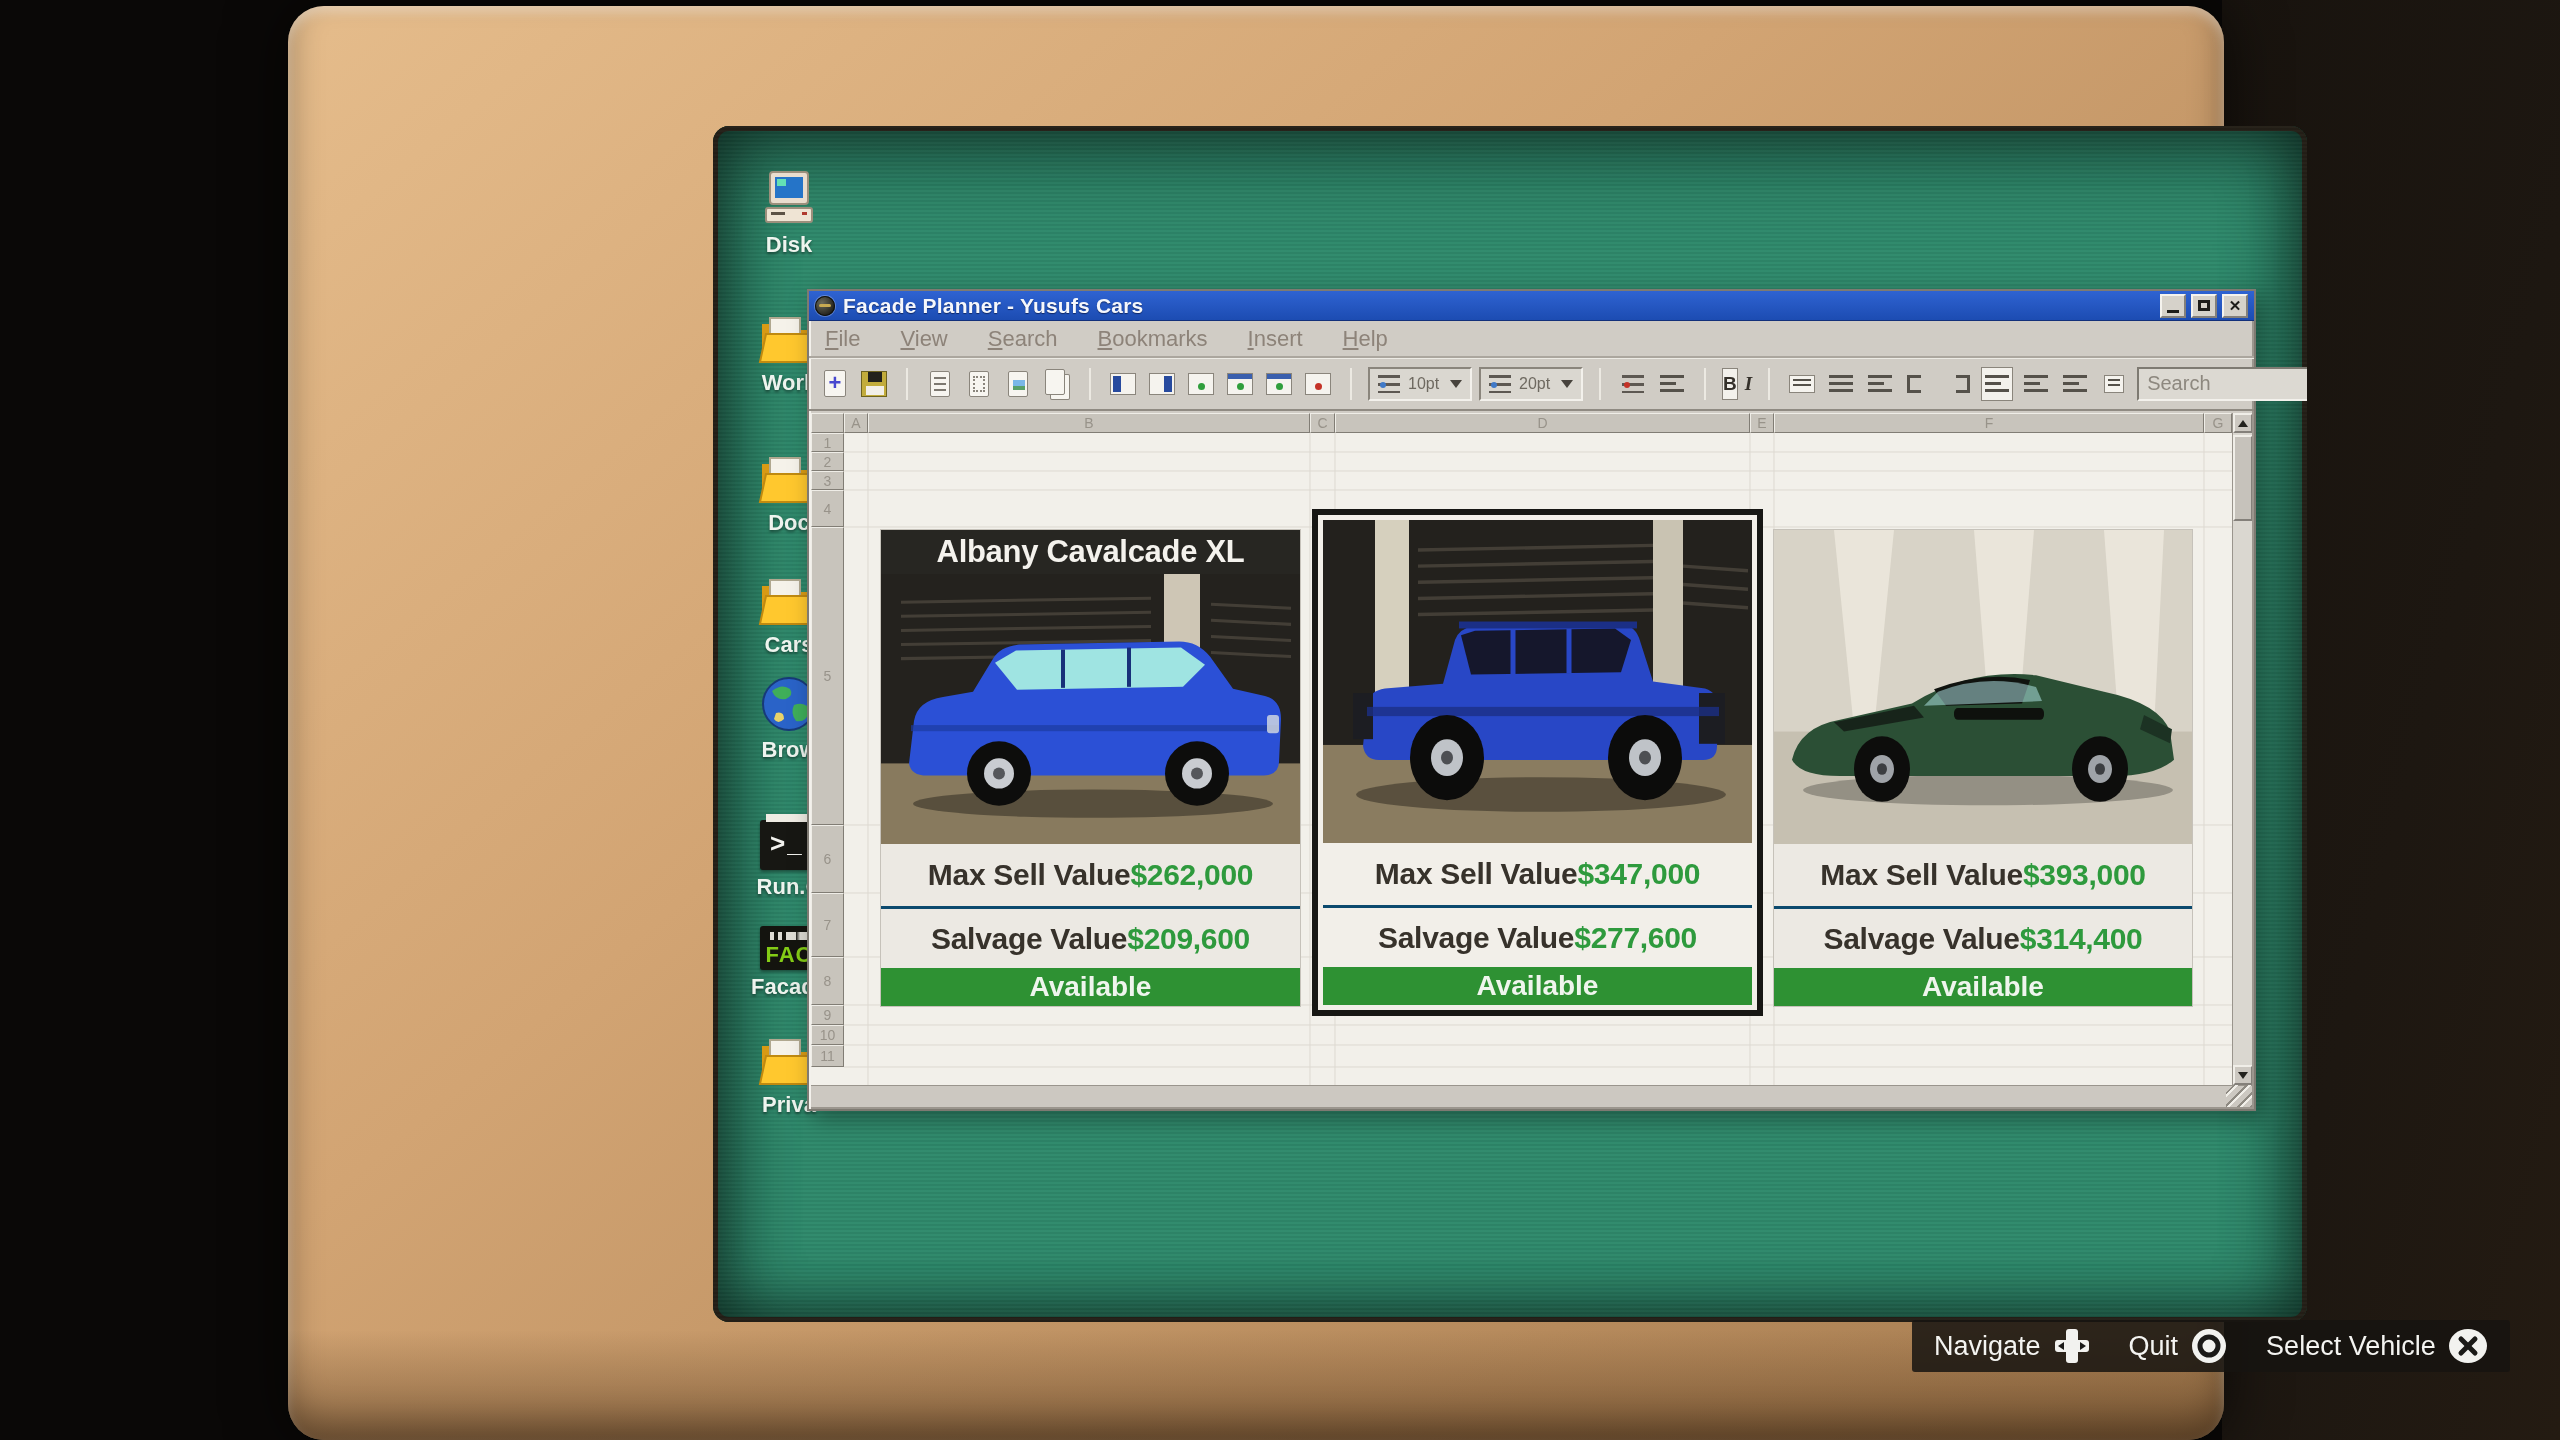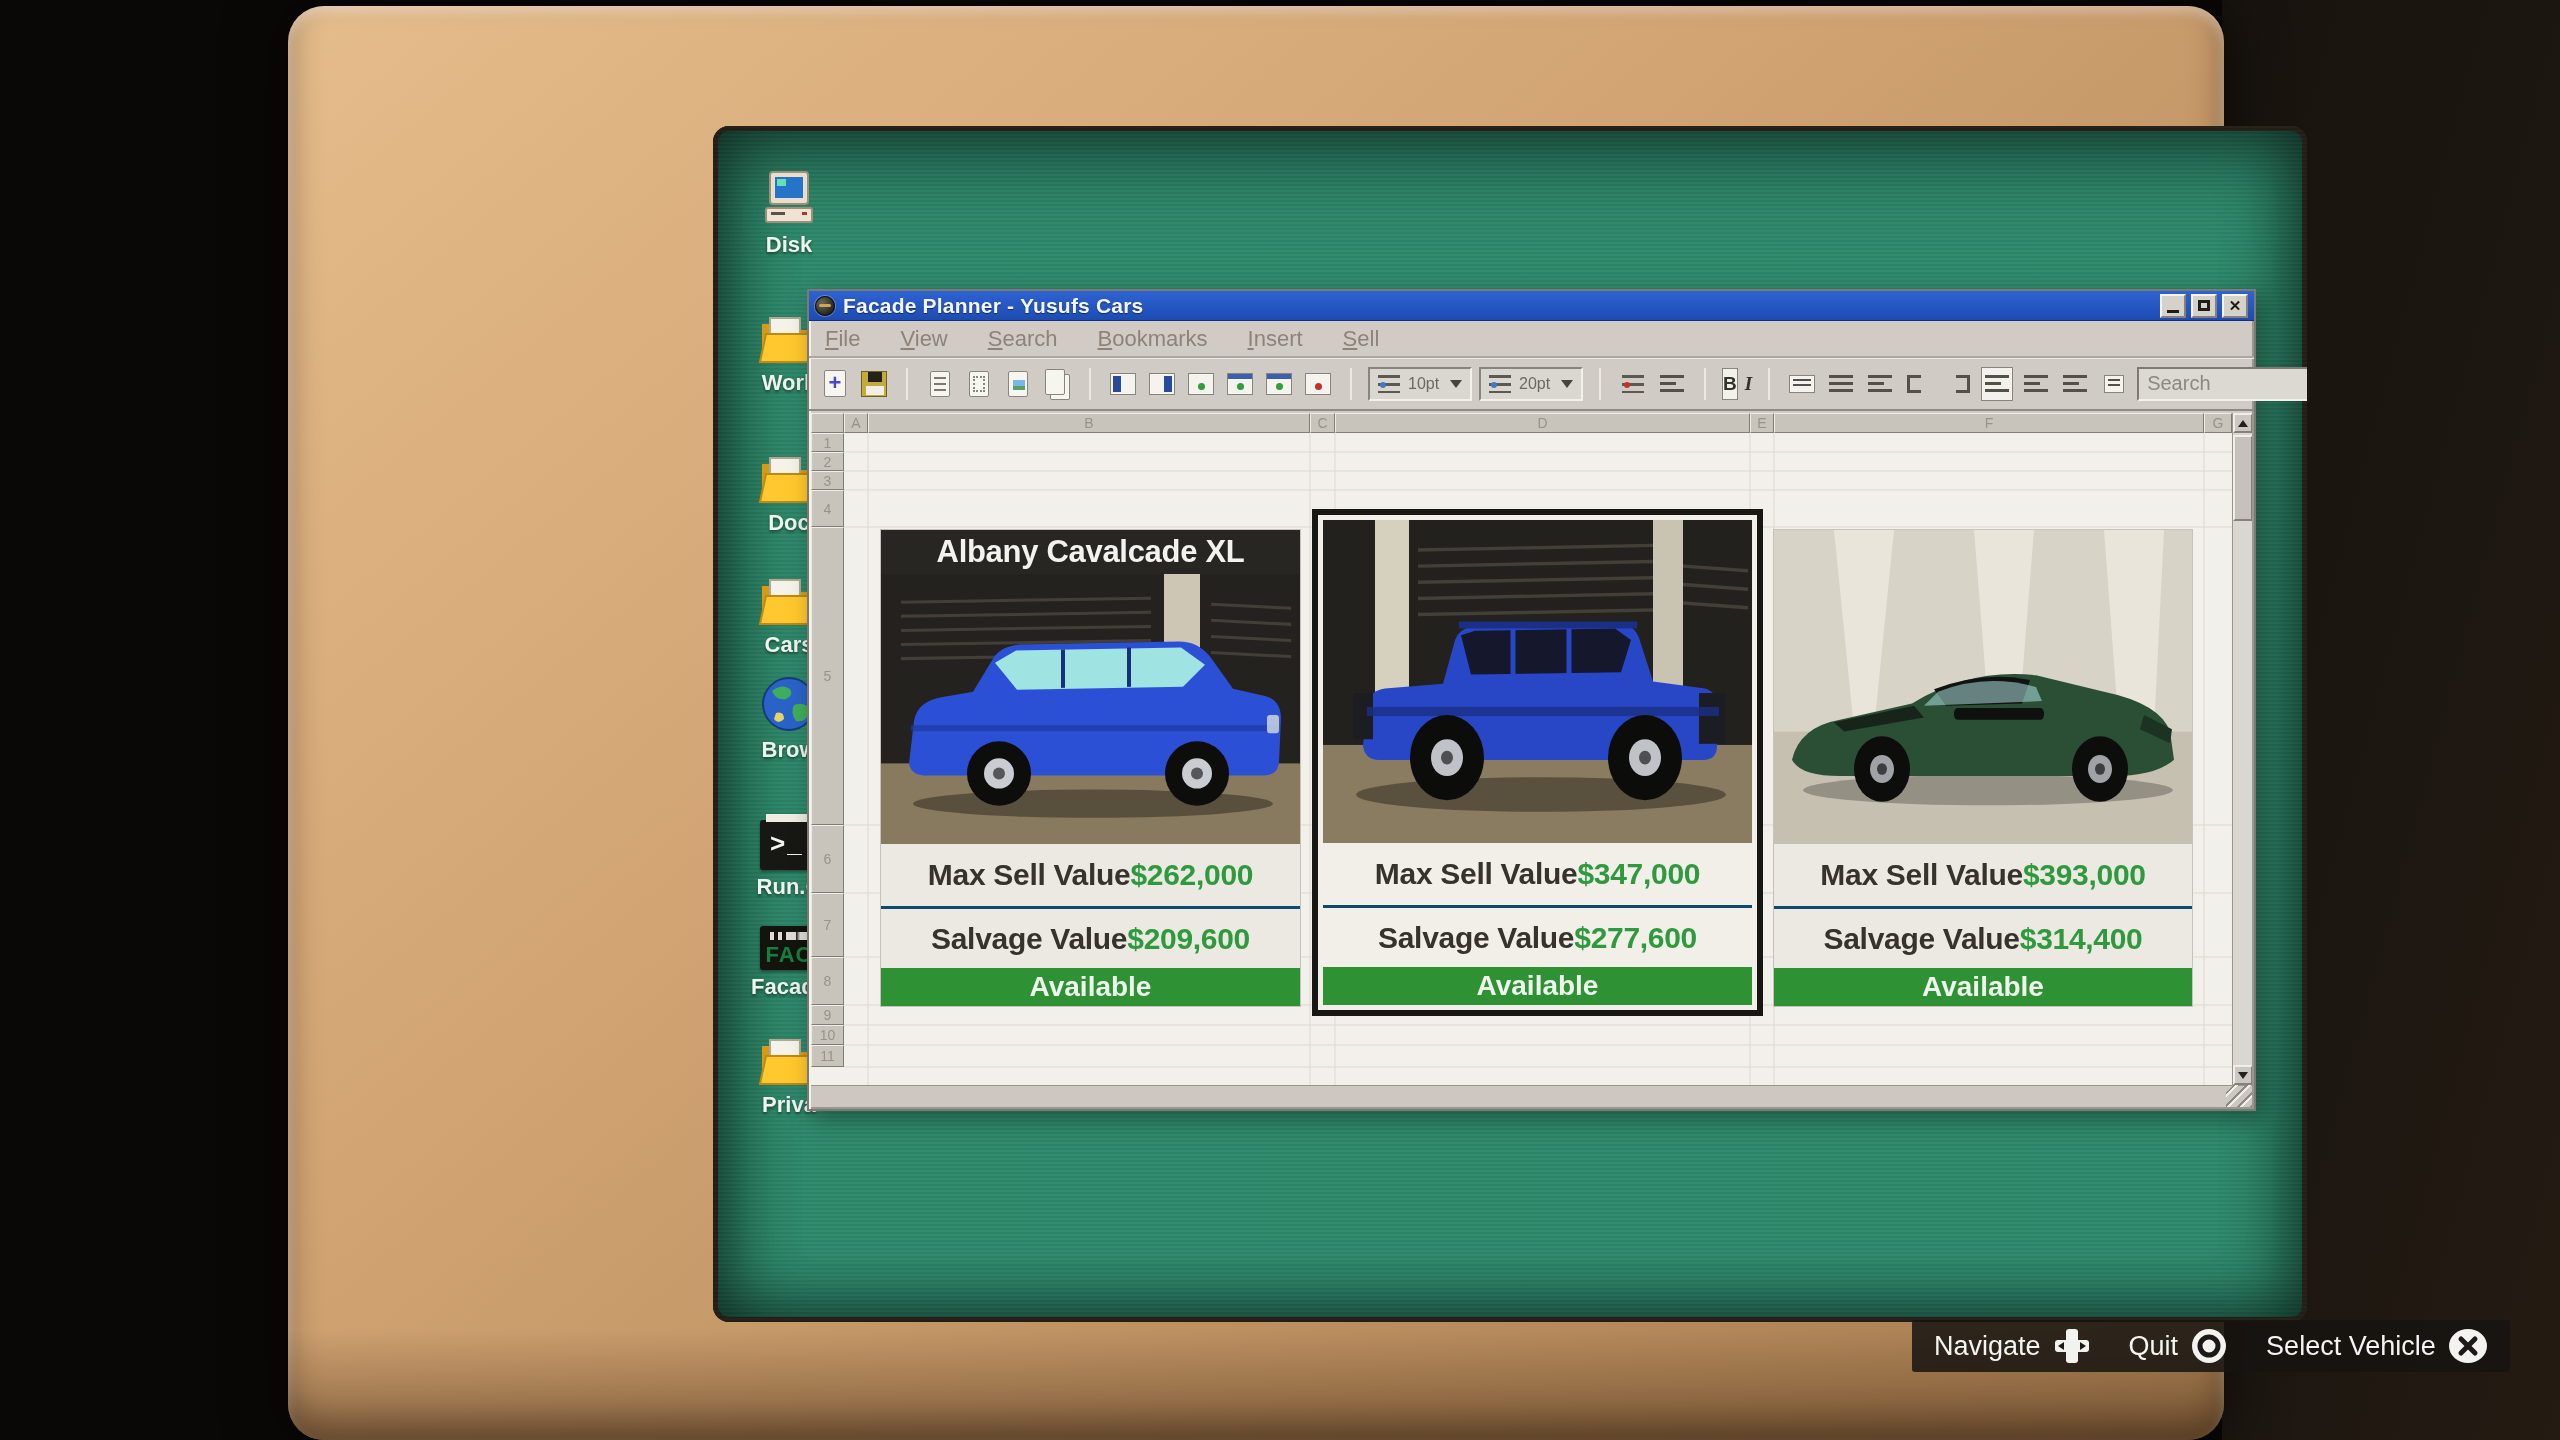--- a/index.html
+++ b/index.html
@@ -45,21 +45,21 @@
   .dicon { position:absolute; left:16px; width:120px; text-align:center; z-index:1; cursor:default; }
   .dicon .art { height:62px; display:flex; align-items:flex-end; justify-content:center; }
   .dicon .lbl {
     margin-top:4px; color:#eef4ee; font-size:22px; font-weight:bold;
     text-shadow:0 2px 3px rgba(0,0,0,.45); white-space:nowrap;
   }
   .term-icon { width:58px; height:50px; background:#171713; border-radius:3px; position:relative; box-shadow:0 2px 3px rgba(0,0,0,.4); }
   .term-icon::before { content:""; position:absolute; left:6px; right:6px; top:-6px; height:8px; background:#efece4; }
   .term-icon .prompt { position:absolute; left:10px; top:8px; color:#f2f2ee; font-weight:bold; font-size:26px; letter-spacing:2px; }
   .fac-icon { width:58px; height:44px; background:#14140f; border-radius:3px; position:relative; box-shadow:0 2px 3px rgba(0,0,0,.4); display:flex; align-items:flex-end; justify-content:center; }
-  .fac-icon .fac-txt { color:#15803d; font-weight:bold; font-size:22px; line-height:1; margin-bottom:4px; letter-spacing:1px; }
+  .fac-icon .fac-txt { color:#84cc16; font-weight:bold; font-size:22px; line-height:1; margin-bottom:4px; letter-spacing:1px; }
   .fac-icon::before { content:""; position:absolute; top:6px; left:10px; width:38px; height:8px;
     background:linear-gradient(90deg,#f4f2ea 0 4px, transparent 4px 8px, #f4f2ea 8px 12px, transparent 12px 16px, #f4f2ea 16px 26px, transparent 26px, #f4f2ea 30px 38px); opacity:.9; }
 
   
   .window {
     position:absolute; left:94px; top:163px; width:1449px; height:822px;
     background:var(--chrome,#d0ccc5);
     border:2px solid #7e7a72;
     box-shadow: inset 2px 2px 0 #f3f1ec, inset -2px -2px 0 #9b968e, 6px 8px 22px rgba(0,0,0,.35);
     z-index:5;
@@ -342,21 +342,21 @@
             </div>
         </div>
       </div>
 
       <div class="menubar">
         <span class="menu-item">File</span>
         <span class="menu-item">View</span>
         <span class="menu-item">Search</span>
         <span class="menu-item">Bookmarks</span>
         <span class="menu-item">Insert</span>
-        <span class="menu-item">Sell</span>
+        <span class="menu-item">Help</span>
       </div>
 
       <div class="toolbar">
         <div class="tbtn">
             <div class="ic-new"></div>
           </div>
         <div class="tbtn">
             <div class="ic-save"></div>
           </div>
         <div class="tsep"></div>

